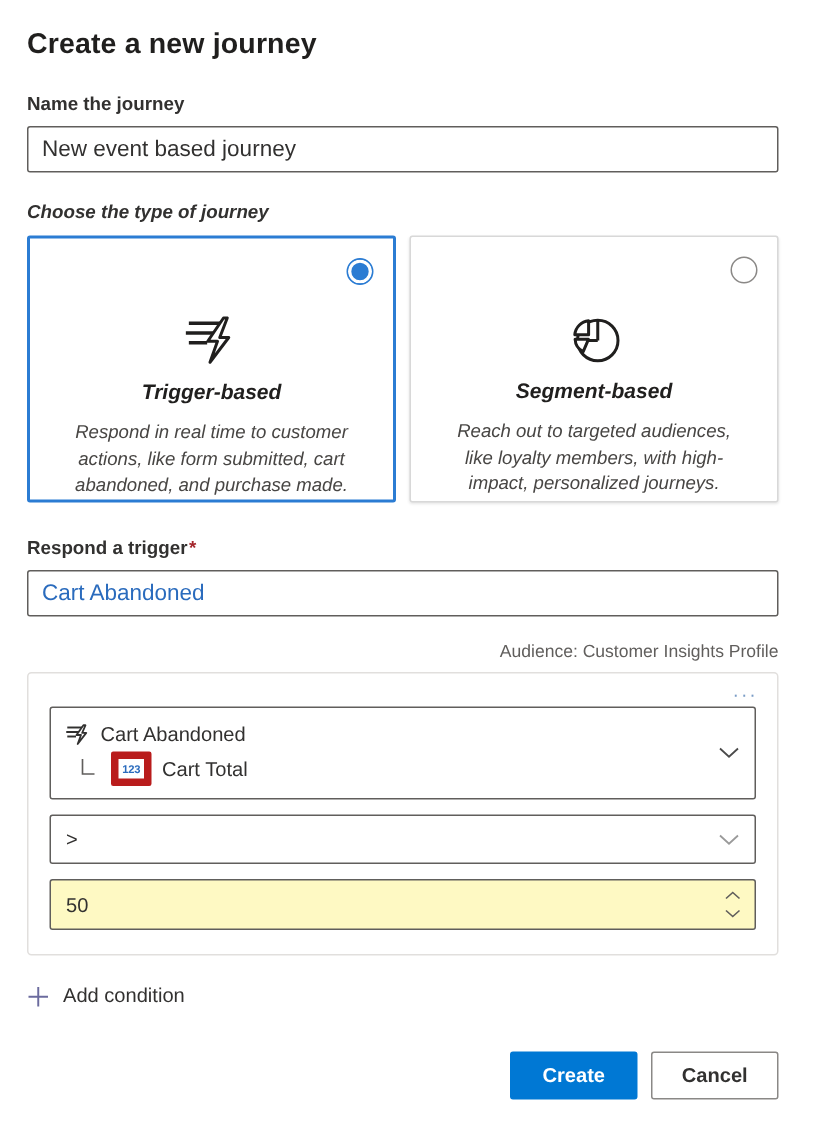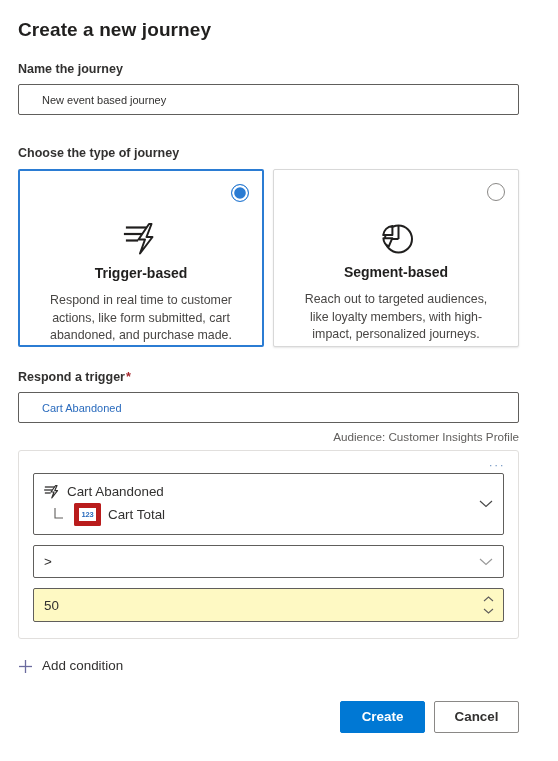--- a/index.html
+++ b/index.html
@@ -48,36 +48,36 @@
   }
 
   .text-input {
     box-sizing: border-box;
     width: 100%;
     height: 31px;
     border: 1px solid #605e5c;
     border-radius: 2px;
     background: #fff;
     font-family: "Liberation Sans", sans-serif;
-    font-size: 11px;
-    color: #323130;
-    padding: 0 23px;
+    font-size: 15px;
+    color: #323130;
+    padding: 0 9px;
     line-height: 29px;
     outline: none;
     display: block;
   }
   .text-input.link-value {
     color: #2a6bbd;
   }
 
   .name-field { margin-top: 18px; }
   .name-field .text-input { margin-top: 7px; }
 
   
-  .type-section { margin-top: 30px; }
+  .type-section { margin-top: 18px; font-style: italic; }
   .cards {
     display: flex;
     gap: 9px;
     margin-top: 8px;
   }
   .card {
     position: relative;
     box-sizing: border-box;
     width: 255px;
     height: 178px;
@@ -130,21 +130,21 @@
     padding: 0 14px;
   }
 
   
   .trigger-section { margin-top: 22px; }
   .trigger-section .text-input { margin-top: 7px; }
   .audience-note {
     text-align: right;
     font-size: 11.7px;
     color: #605e5c;
-    margin-top: 6px;
+    margin-top: 16px;
     line-height: 15px;
   }
 
   
   .condition-panel {
     position: relative;
     box-sizing: border-box;
     margin-top: 6px;
     border: 1px solid #e1dfdd;
     border-radius: 3px;

